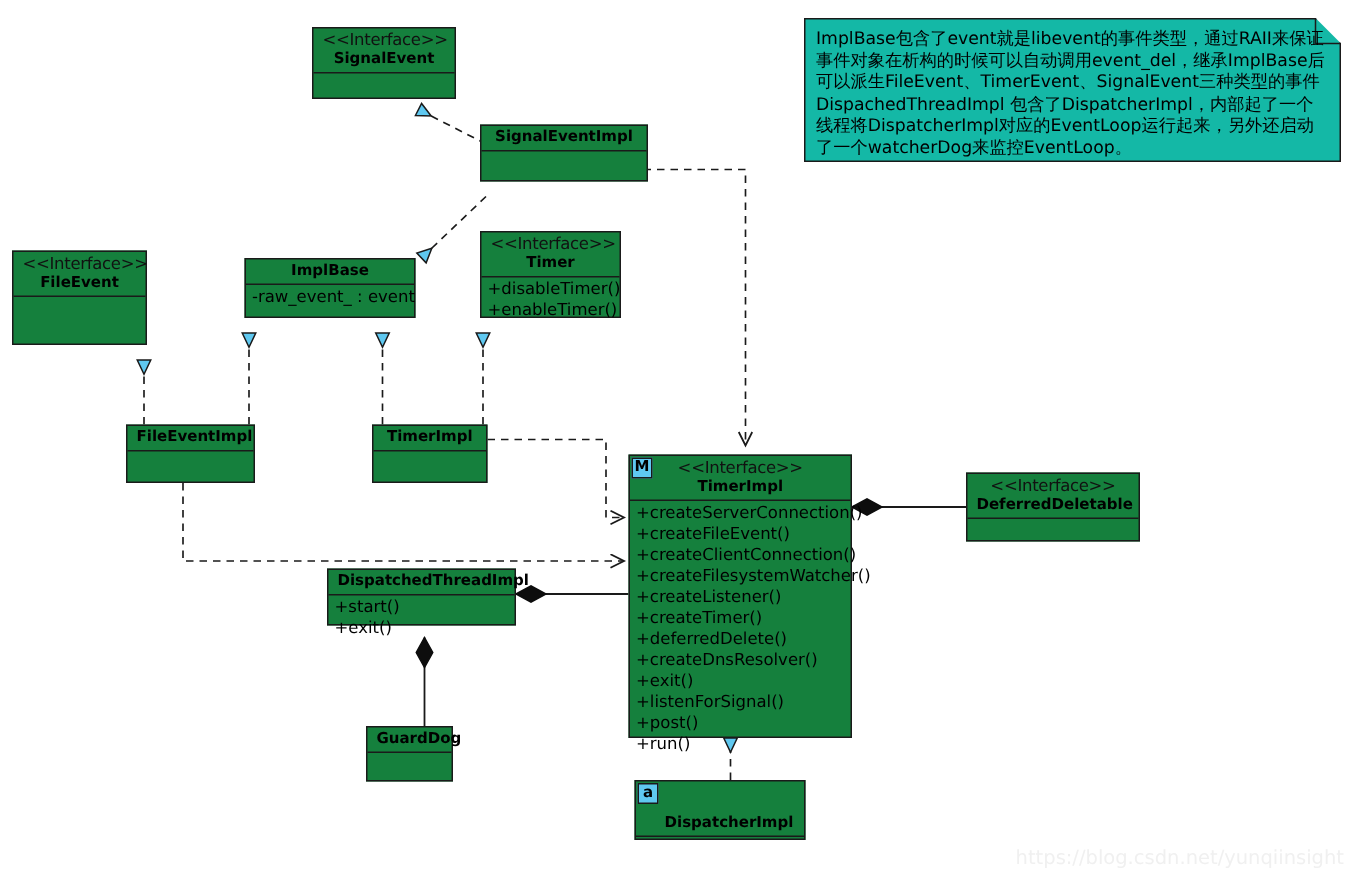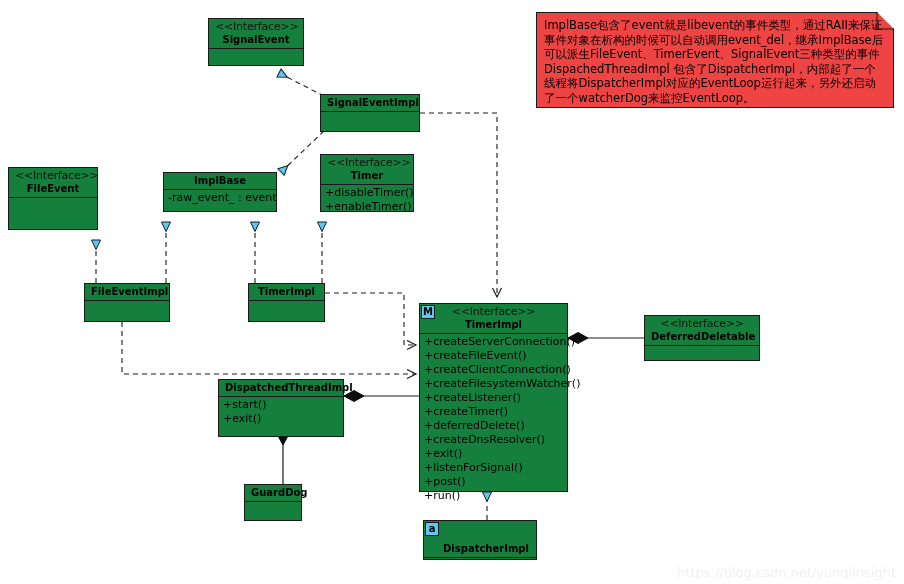--- a/index.html
+++ b/index.html
@@ -75,21 +75,21 @@
     font-size: 10px;
     font-weight: bold;
     line-height: 11px;
     text-align: center;
     color: #000;
     z-index: 7;
   }
   .note {
     position: absolute;
     box-sizing: border-box;
-    background: #ef4444;
+    background: #14b8a6;
     border: 1px solid #1a1a1a;
     z-index: 5;
     padding: 5px 7px 4px 7px;
   }
   .note-fold {
     position: absolute;
     right: -1px;
     top: -1px;
     width: 0;
     height: 0;
@@ -207,21 +207,21 @@
   </div>
 
   <div class="node" style="left:208px; top:18px; width:96px; height:48px;">
     <div class="hdr">
       <div class="stereo">&lt;&lt;Interface&gt;&gt;</div>
       <div class="cname">SignalEvent</div>
     </div>
     <div class="body"></div>
   </div>
 
-  <div class="node" style="left:320px; top:94px; width:100px; height:38px;">
+  <div class="node" style="left:320px; top:83px; width:112px; height:38px;">
     <div class="hdr">
       <div class="cname">SignalEventImpl</div>
     </div>
     <div class="body"></div>
   </div>
 
   <div class="node" style="left:8px; top:167px; width:90px; height:63px;">
     <div class="hdr">
       <div class="stereo">&lt;&lt;Interface&gt;&gt;</div>
       <div class="cname">FileEvent</div>
@@ -285,21 +285,21 @@
   </div>
 
   <div class="node" style="left:644px; top:315px; width:116px; height:46px;">
     <div class="hdr">
       <div class="stereo">&lt;&lt;Interface&gt;&gt;</div>
       <div class="cname">DeferredDeletable</div>
     </div>
     <div class="body" style="min-height:12px;"></div>
   </div>
 
-  <div class="node" style="left:218px; top:379px; width:126px; height:58px;">
+  <div class="node" style="left:218px; top:379px; width:126px; height:38px;">
     <div class="hdr">
       <div class="cname">DispatchedThreadImpl</div>
     </div>
     <div class="body">
       <div class="member">+start()</div>
       <div class="member">+exit()</div>
     </div>
   </div>
 
   <div class="node" style="left:244px; top:484px; width:58px; height:37px;">

